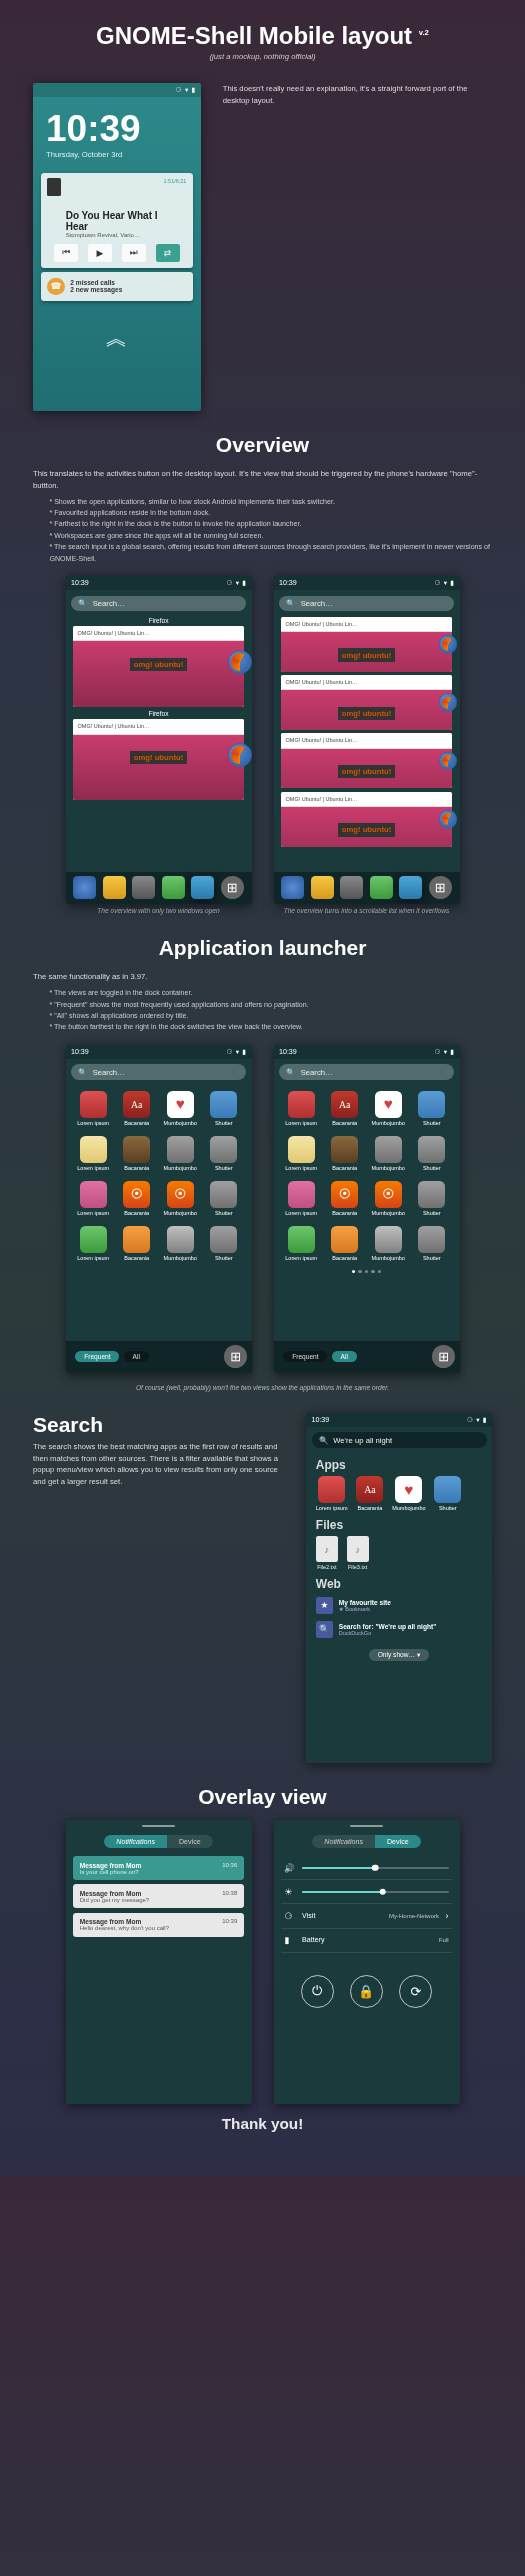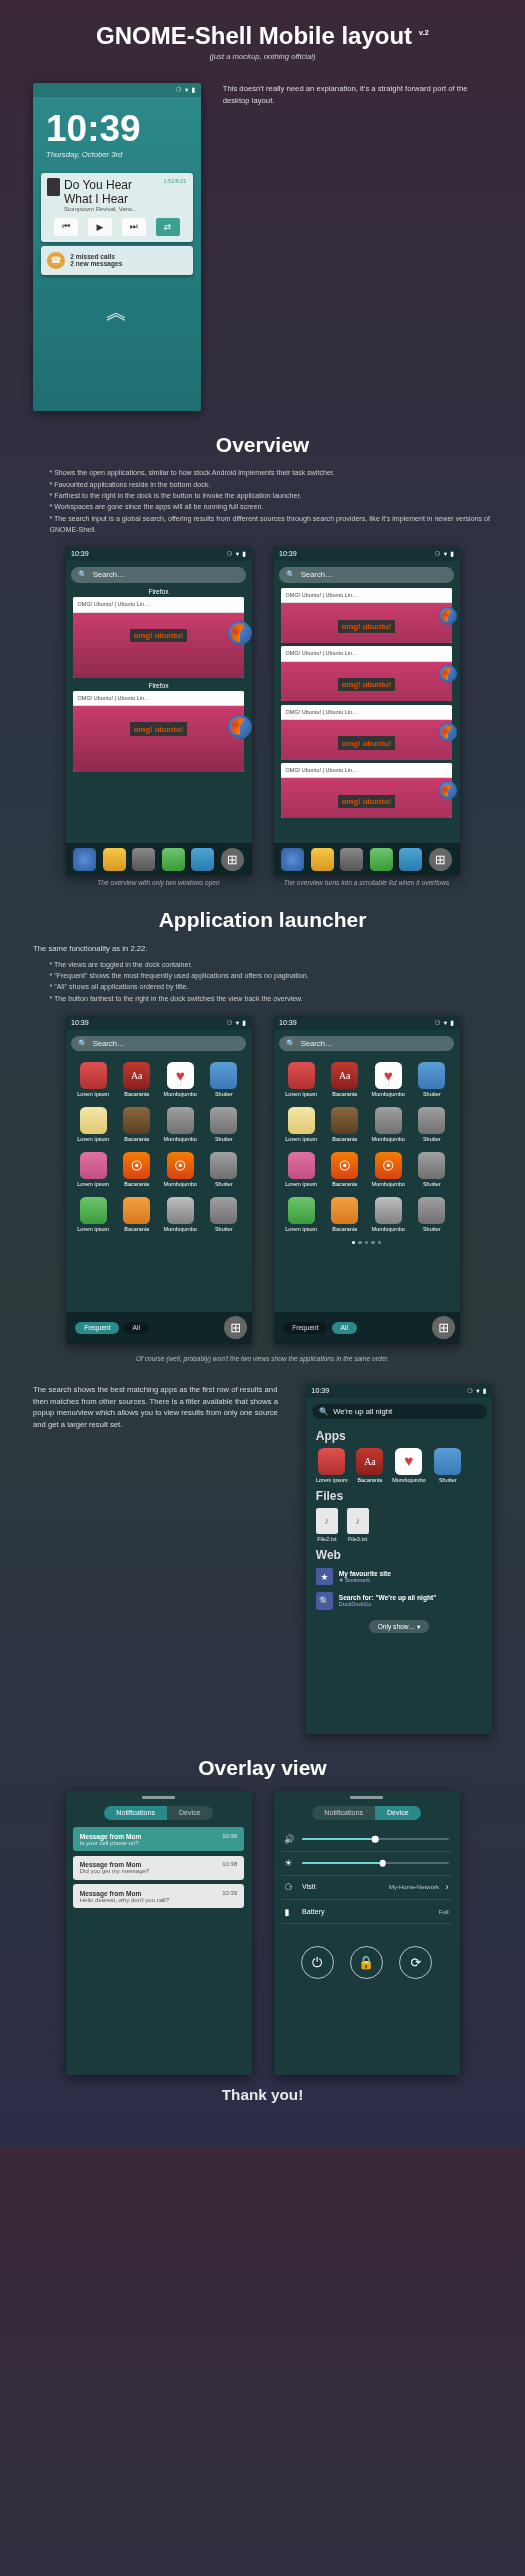--- a/index.html
+++ b/index.html
@@ -38,27 +38,27 @@
   height: 14.2px; width: 100%;
   display: flex; align-items: center; justify-content: space-between;
   padding: 0 5.5px;
   color: #fff; font-size: 7.1px;
   background: rgba(0,0,0,0.15);
 }
 .statusbar .icons { display: flex; gap: 3.3px; font-size: 6.6px; }
 
 
 .lock .bigclock { font-size: 37px; font-weight: 700; color: #fff; padding: 11px 13px 0; }
-.lock .date { font-size: 7.7px; color: #e0f0f0; padding: 0 13px 8.8px; font-style: italic; }
+.lock .date { font-size: 7.7px; color: #e0f0f0; padding: 0 13px 8.8px; }
 .card {
   background: rgba(255,255,255,0.85); color: #222;
   margin: 4.4px 7.7px; border-radius: 3.3px; padding: 5.5px 6.6px;
   box-shadow: 0 1.1px 3.3px rgba(0,0,0,0.3);
 }
-.card .songtitle { font-size: 12px; font-weight: 400; }
+.card .songtitle { font-size: 10px; font-weight: 700; margin-top: 32px; }
 .card .artist { font-size: 6px; color: #555; }
 .media-controls { display: flex; gap: 9.8px; justify-content: center; align-items: center; margin-top: 5.5px; }
 .media-controls .btn { width: 24px; height: 18.6px; background: rgba(255,255,255,0.8); border-radius: 2.2px; display:flex;align-items:center;justify-content:center;font-size:8.8px;color:#333;}
 .media-controls .btn.shuffle{background:#3aa090;color:#fff;}
 .notif-card { display: flex; align-items: center; gap: 5.5px; }
 .notif-card .bell { width:17.5px;height:17.5px;background:#e6a23c;border-radius:50%;display:flex;align-items:center;justify-content:center;color:#fff;font-size:8.8px;}
 .notif-card .lines { font-size: 6.6px; font-weight: 700; color: #333; }
 .lock .chevron-up { text-align:center; font-size:22px; color:#fff; margin-top:22px; opacity:0.8;}
 
 
@@ -119,21 +119,21 @@
 .fileitem .fileicon.music::after{content:"♪";position:absolute;inset:0;display:flex;align-items:center;justify-content:center;color:#777;font-size:9.8px;}
 .webitem{display:flex;align-items:center;gap:5.5px;padding:3.3px 9.8px;}
 .webitem .wicon{width:17.5px;height:17.5px;background:#4a5aa0;border-radius:2.2px;display:flex;align-items:center;justify-content:center;color:#fff;}
 .webitem .wtext .t{font-size:6.6px;color:#fff;font-weight:600;}
 .webitem .wtext .s{font-size:5.5px;color:#aad;}
 .onlyshow{margin:7.7px auto;padding:2.2px 8.8px;background:rgba(255,255,255,0.18);border-radius:7.7px;font-size:6.6px;color:#fff;width:fit-content;}
 
 
 .tab-row{display:flex;gap:0;margin:7.7px auto;width:fit-content;}
 .tab{padding:2.7px 12px;font-size:7.1px;color:#ccc;background:rgba(255,255,255,0.1);}
-.tab:first-child{border-radius:7.7px 0 0 7.7px;}
+.tab:first-child{border-radius:7.7px 0 0 7.7px;font-style:italic;}
 .tab:last-child{border-radius:0 7.7px 7.7px 0;}
 .tab.active{background:#2a8a8a;color:#fff;}
 .notif-list{padding:0 7.7px;}
 .notif-item{background:#e8e8e8;color:#333;border-radius:3.3px;padding:5.5px 6.6px;margin-bottom:4.4px;display:flex;justify-content:space-between;align-items:flex-start;}
 .notif-item.active{background:#3a9a92;color:#fff;}
 .notif-item .nleft .nt{font-size:6.6px;font-weight:700;}
 .notif-item .nleft .nb{font-size:6px;opacity:0.8;}
 .notif-item .nright{font-size:6px;opacity:0.8;}
 
 .dev-list{padding:0 7.7px;}
@@ -198,20 +198,21 @@
       </div>
     </div>
     <div class="chevron-up">︽</div>
   </div>
   <div>
     <p>This doesn't really need an explanation, it's a straight forward port of the desktop layout.</p>
   </div>
 </div>
 
 <h2 class="centered">Overview</h2>
+<p>This translates to the activities button on the desktop layout. It's the view that should be triggered by the phone's hardware "home"-buttton.</p>
 <ul id="overview-bullets">
       <li>Shows the open applications, similar to how stock Android implements their task switcher.</li>
       <li>Favourited applications reside in the bottom dock.</li>
       <li>Farthest to the right in the dock is the button to invoke the application launcher.</li>
       <li>Workspaces are gone since the apps will all be running full screen.</li>
       <li>The search input is a global search, offering results from different sources through search providers, like it's implement in newer versions of GNOME-Shell.</li>
     </ul>
 
 <div class="phones-row">
   <div class="phone-wrap">
@@ -305,21 +306,21 @@
         <div class="dockicon msg"></div>
         <div class="dockicon phone"></div>
         <div class="dockicon grid"></div>
       </div>
     </div>
     <div class="caption">The overview turns into a scrollable list when it overflows</div>
   </div>
 </div>
 
 <h2 class="centered">Application launcher</h2>
-<p>The same functionality as in 2.22.</p>
+<p>The same functionality as in 3.97.</p>
 <ul id="launcher-bullets">
       <li>The views are toggled in the dock container.</li>
       <li>"Frequent" shows the most frequently used applications and offers no pagination.</li>
       <li>"All" shows all applications ordered by title.</li>
       <li>The button farthest to the right in the dock switches the view back the overview.</li>
     </ul>
 
 <div class="phones-row">
   <div class="phone-wrap">
     <div class="phone dark">
@@ -504,20 +505,21 @@
         </div>
         <div class="dockicon grid" style="margin-left:auto;"></div>
       </div>
     </div>
   </div>
 </div>
 <div class="caption" style="max-width:383px;">Of course (well, probably) won't the two views show the applications in the same order.</div>
 
 <div class="section-row" style="margin-top:22px;">
   <div style="flex:1;">
+    <h2>Search</h2>
     <p>The search shows the best matching apps as the first row of results and then matches from other sources. There is a filter available that shows a popup menu/view which allows you to view results from only one source and get a larger result set.</p>
   </div>
   <div class="phone dark" style="height:350px;">
     <div class="statusbar">
       <span>10:39</span>
       <span class="icons">
             <span>⚆</span>
             <span>▾</span>
             <span>▮</span>
           </span>

